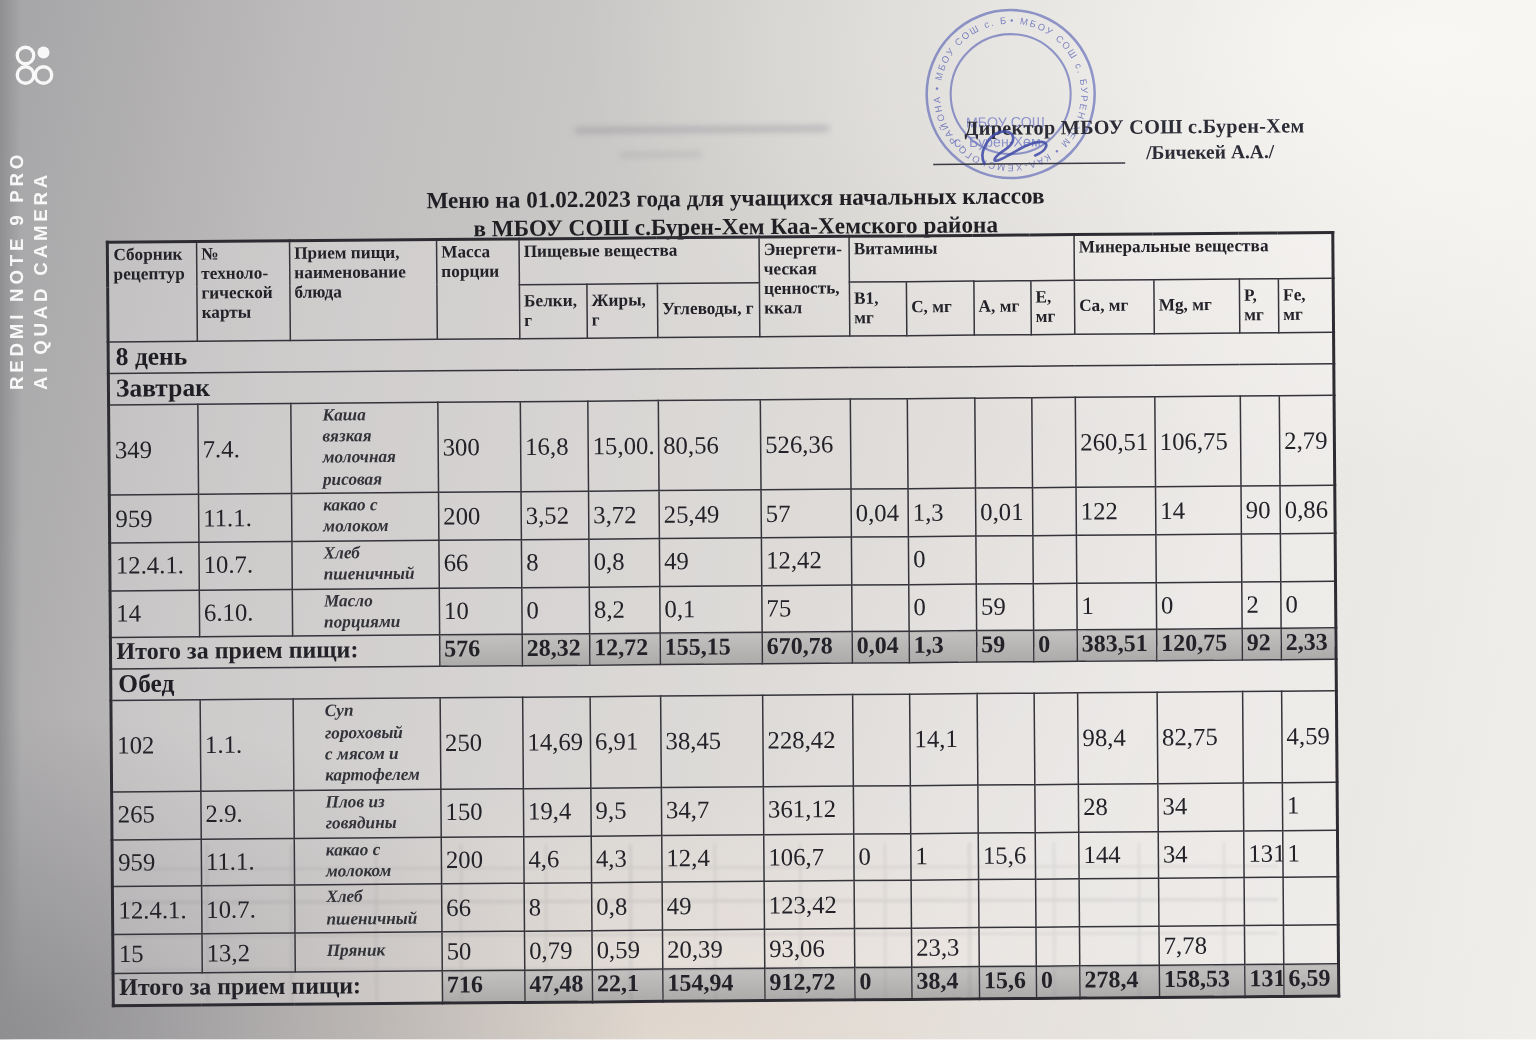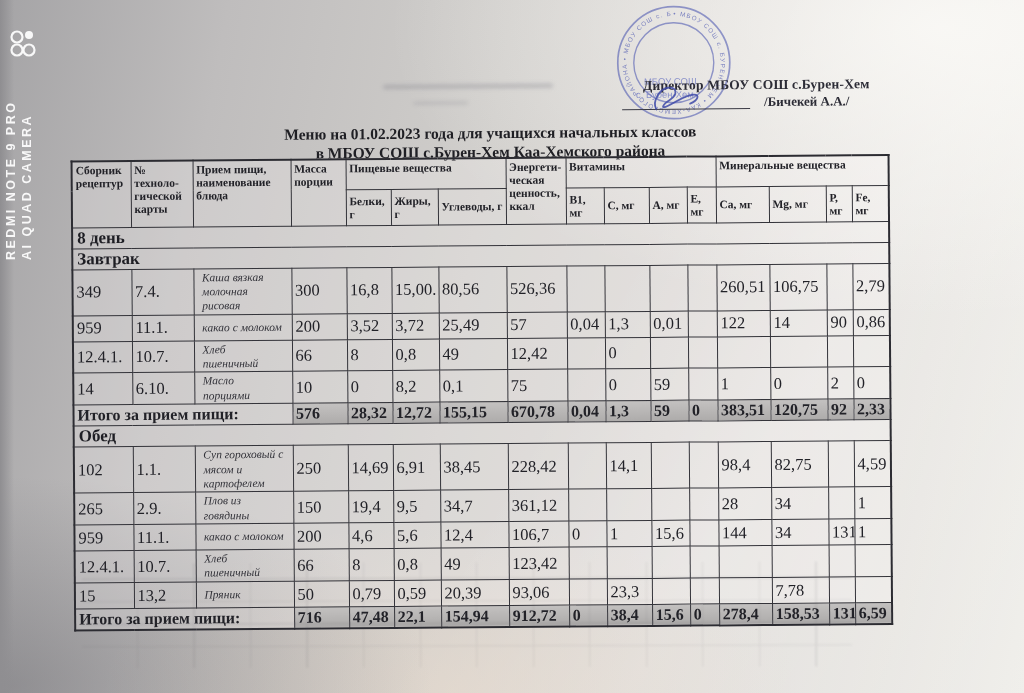--- a/index.html
+++ b/index.html
@@ -52,21 +52,21 @@
     border:1.5px solid #34343a;overflow:hidden;
     font-family:"Liberation Serif","DejaVu Serif",serif;color:#222228;
   }
   table.menu{border:2px solid #2c2c32;}
   thead th{font-size:11.5px;font-weight:bold;text-align:left;vertical-align:top;padding:2px 3px 1px 3px;line-height:1.12;}
   tr.h1{height:30px;}
   tr.h2{height:36px;}
   tr.h2 th{vertical-align:middle;margin-left:16px;}
   tr.day-row td,tr.meal-row td{font-size:17px;font-weight:bold;padding:0 4px;height:20px;color:#1e1e24;}
   tr.data-row td{font-size:16.5px;padding:1px 3px;vertical-align:middle;line-height:1.05;height:23px;}
-  tr.data-row td.dish{font-size:11.5px;font-style:italic;font-weight:400;color:#33333a;line-height:1.25;padding:1px 8px;}
+  tr.data-row td.dish{font-size:11.5px;font-style:italic;font-weight:700;color:#33333a;line-height:1.25;padding:1px 21px;}
   tr.total-row td{font-size:16px;font-weight:bold;height:20px;padding:0 3px;}
   tr.total-row td.tot{background:linear-gradient(#c3c1c0,#adabaa);}
   tr.total-row td.tot-label{background:transparent;}
   
   .bleed{
     position:absolute;left:80px;top:562px;width:770px;height:105px;opacity:.10;filter:blur(1.2px);
     background:
       repeating-linear-gradient(0deg, transparent 0 21px, #4a4a52 21px 22.5px),
       repeating-linear-gradient(90deg, transparent 0 55px, #4a4a52 55px 56.5px);
     transform:rotate(.3deg);
@@ -297,21 +297,21 @@
           <td>34</td>
           <td></td>
           <td>1</td>
         </tr>
         <tr class="data-row">
           <td>959</td>
           <td>11.1.</td>
           <td class="dish">какао с молоком</td>
           <td>200</td>
           <td>4,6</td>
-          <td>5,6</td>
+          <td>4,3</td>
           <td>12,4</td>
           <td>106,7</td>
           <td>0</td>
           <td>1</td>
           <td>15,6</td>
           <td></td>
           <td>144</td>
           <td>34</td>
           <td>131</td>
           <td>1</td>

